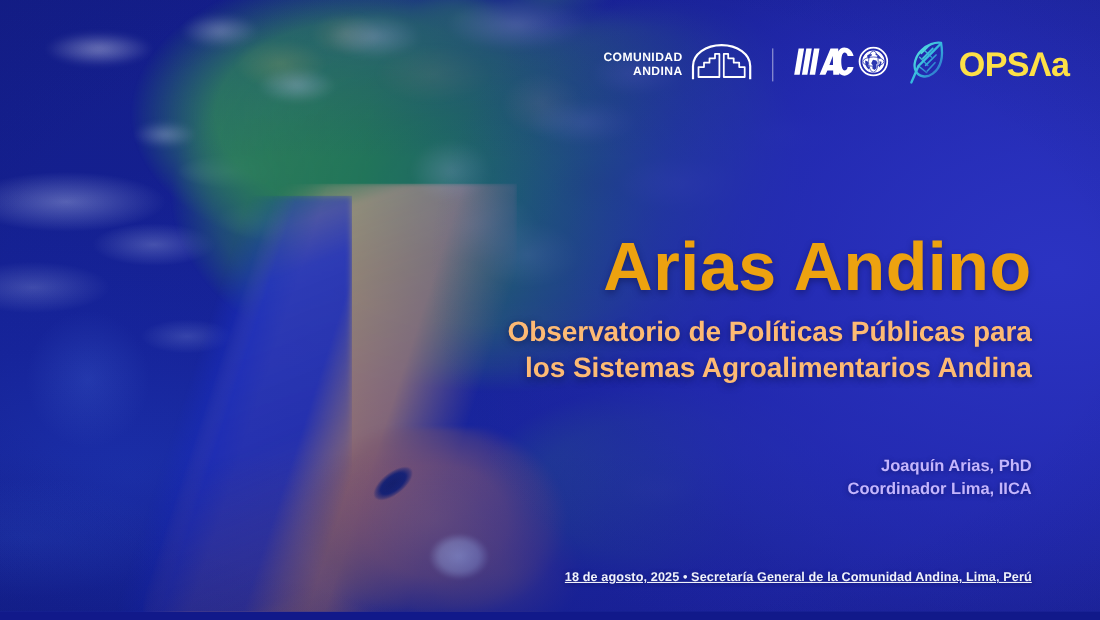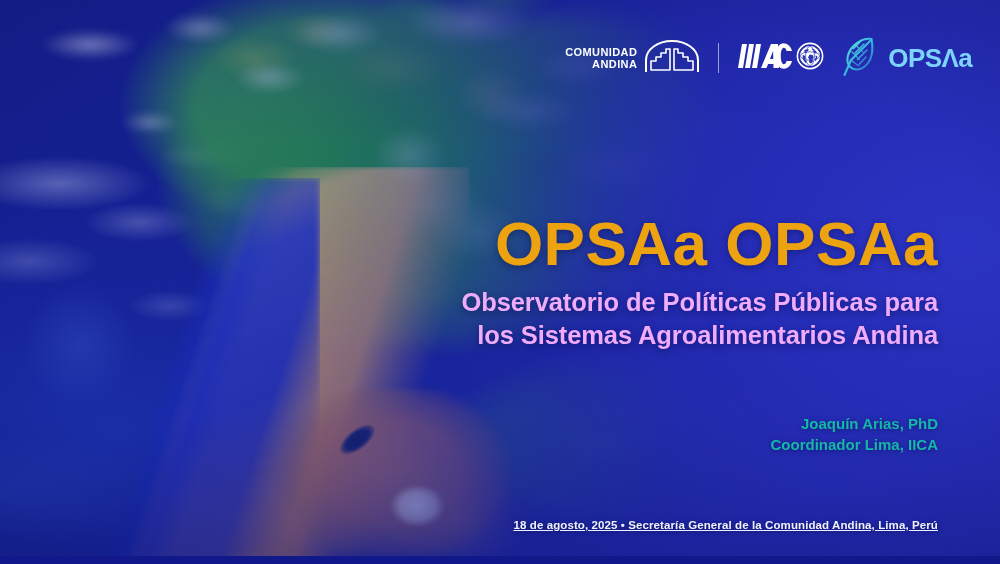--- a/index.html
+++ b/index.html
@@ -243,23 +243,23 @@
     letter-spacing: .4px;
     white-space: pre-line;
   }
   .logo-sep {
     width: 1px; height: 30px;
     background: rgba(255,255,255,.55);
   }
   .logo-iica { display: flex; align-items: center; gap: 3px; }
   .logo-opsaa { display: flex; align-items: center; gap: 8px; }
   .logo-opsaa-text {
-    color: #7dd3fc;
-    font-weight: bold;
-    font-size: 26px;
+    color: #fde047;
+    font-weight: bold;
+    font-size: 31px;
     letter-spacing: -0.6px;
     line-height: 1;
   }
 
   
   .title-block {
     position: absolute;
     right: 62px;
     top: 212px;
     text-align: right;
@@ -268,35 +268,35 @@
   .main-title {
     color: #eda20f;
     font-size: 62px;
     font-weight: bold;
     letter-spacing: 0.5px;
     line-height: 1.02;
     text-shadow: 0 2px 7px rgba(8,14,70,.45);
   }
   .subtitle {
     margin-top: 11px;
-    color: #f0abfc;
+    color: #fdba74;
     font-size: 25.5px;
     font-weight: bold;
     line-height: 1.30;
     letter-spacing: -0.1px;
     text-shadow: 0 2px 7px rgba(8,14,70,.55);
   }
 
   
   .author-block {
     position: absolute;
     right: 62px;
     top: 413px;
     text-align: right;
-    color: #14b8a6;
+    color: #c4b5fd;
     font-size: 15px;
     font-weight: bold;
     line-height: 1.42;
     text-shadow: 0 1px 5px rgba(8,14,70,.5);
   }
 
   
   .footer-line {
     position: absolute;
     right: 62px;
@@ -404,21 +404,21 @@
             <path d="M28.5 6.5 C22 13 16 19 9 26 L2.5 41" fill="none" stroke="url(#leafgrad)" stroke-width="2.1" stroke-linecap="round"></path>
             <path d="M22 10 L13 19 M25 16 L15.5 25.5 M24 23 L17 30.5 M19 7 L11.5 14.5" fill="none" stroke="url(#leafgrad)" stroke-width="1.5" stroke-linecap="round"></path>
             <path d="M13.5 11 L21 18 M10 18 L17.5 25.5 M9 26 L16.5 32" fill="none" stroke="url(#leafgrad)" stroke-width="1.3" stroke-linecap="round" opacity=".85"></path>
           </svg>
         </span>
         <span class="logo-opsaa-text">OPSΛa</span>
       </div>
     </div>
 
     <div class="title-block">
-      <div class="main-title">OPSAa OPSAa</div>
+      <div class="main-title">Arias Andino</div>
       <div class="subtitle">
         <div>Observatorio de Políticas Públicas para</div>
         <div>los Sistemas Agroalimentarios Andina</div>
       </div>
     </div>
 
     <div class="author-block">
       <div>Joaquín Arias, PhD</div>
       <div>Coordinador Lima, IICA</div>
     </div>

